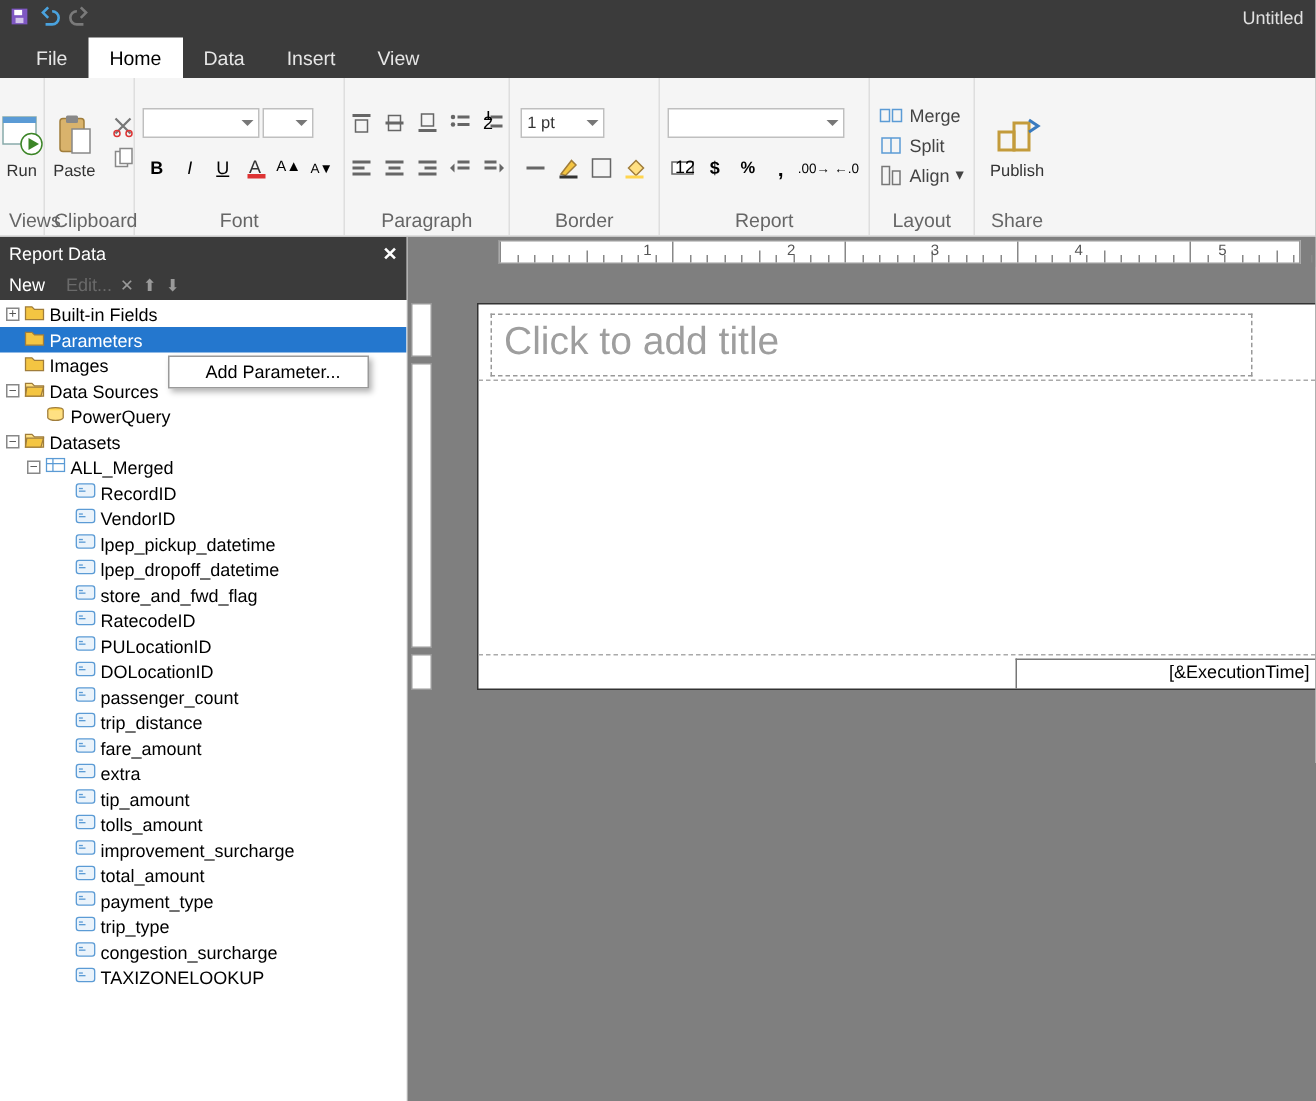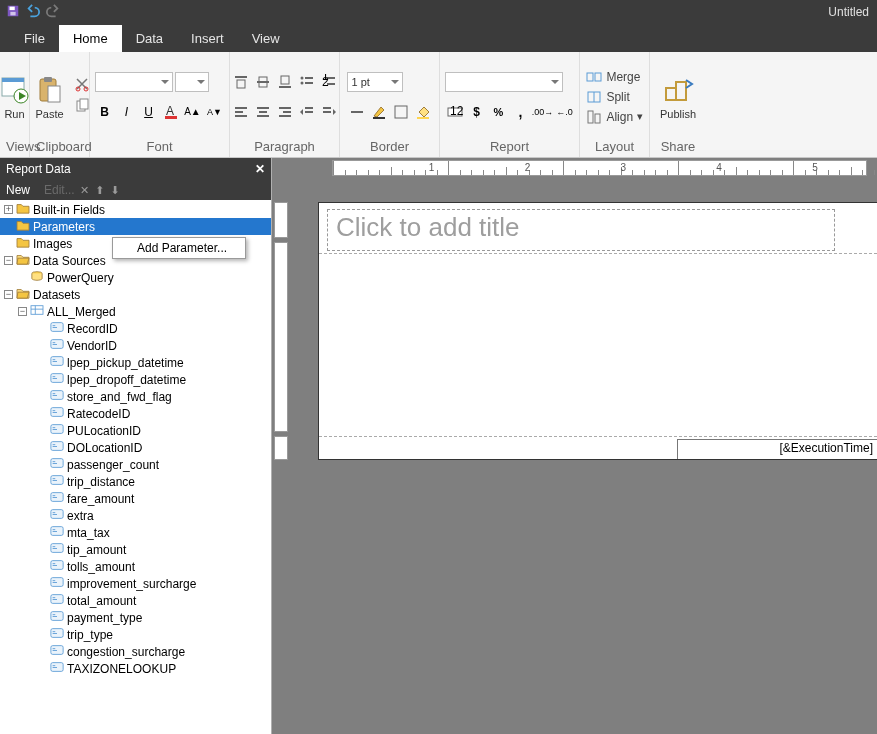--- a/index.html
+++ b/index.html
@@ -531,29 +531,20 @@
             <span class="nodelabel">fare_amount</span>
           </div>
           <div class="node ind2">
             <span class="spacer9"></span>
             <span class="fieldicon"><svg viewBox="0 0 16 12">
                 <rect x="1" y="1" width="14" height="10" rx="2" fill="#eaf3fb" stroke="#5b9bd5"></rect>
                 <rect x="3" y="4" width="3" height="1" fill="#5b9bd5"></rect>
                 <rect x="3" y="6" width="5" height="1" fill="#5b9bd5"></rect>
               </svg></span>
             <span class="nodelabel">extra</span>
-          </div>
-          <div class="node ind2">
-            <span class="spacer9"></span>
-            <span class="fieldicon"><svg viewBox="0 0 16 12">
-                <rect x="1" y="1" width="14" height="10" rx="2" fill="#eaf3fb" stroke="#5b9bd5"></rect>
-                <rect x="3" y="4" width="3" height="1" fill="#5b9bd5"></rect>
-                <rect x="3" y="6" width="5" height="1" fill="#5b9bd5"></rect>
-              </svg></span>
-            <span class="nodelabel">mta_tax</span>
           </div>
           <div class="node ind2">
             <span class="spacer9"></span>
             <span class="fieldicon"><svg viewBox="0 0 16 12">
                 <rect x="1" y="1" width="14" height="10" rx="2" fill="#eaf3fb" stroke="#5b9bd5"></rect>
                 <rect x="3" y="4" width="3" height="1" fill="#5b9bd5"></rect>
                 <rect x="3" y="6" width="5" height="1" fill="#5b9bd5"></rect>
               </svg></span>
             <span class="nodelabel">tip_amount</span>
           </div>

